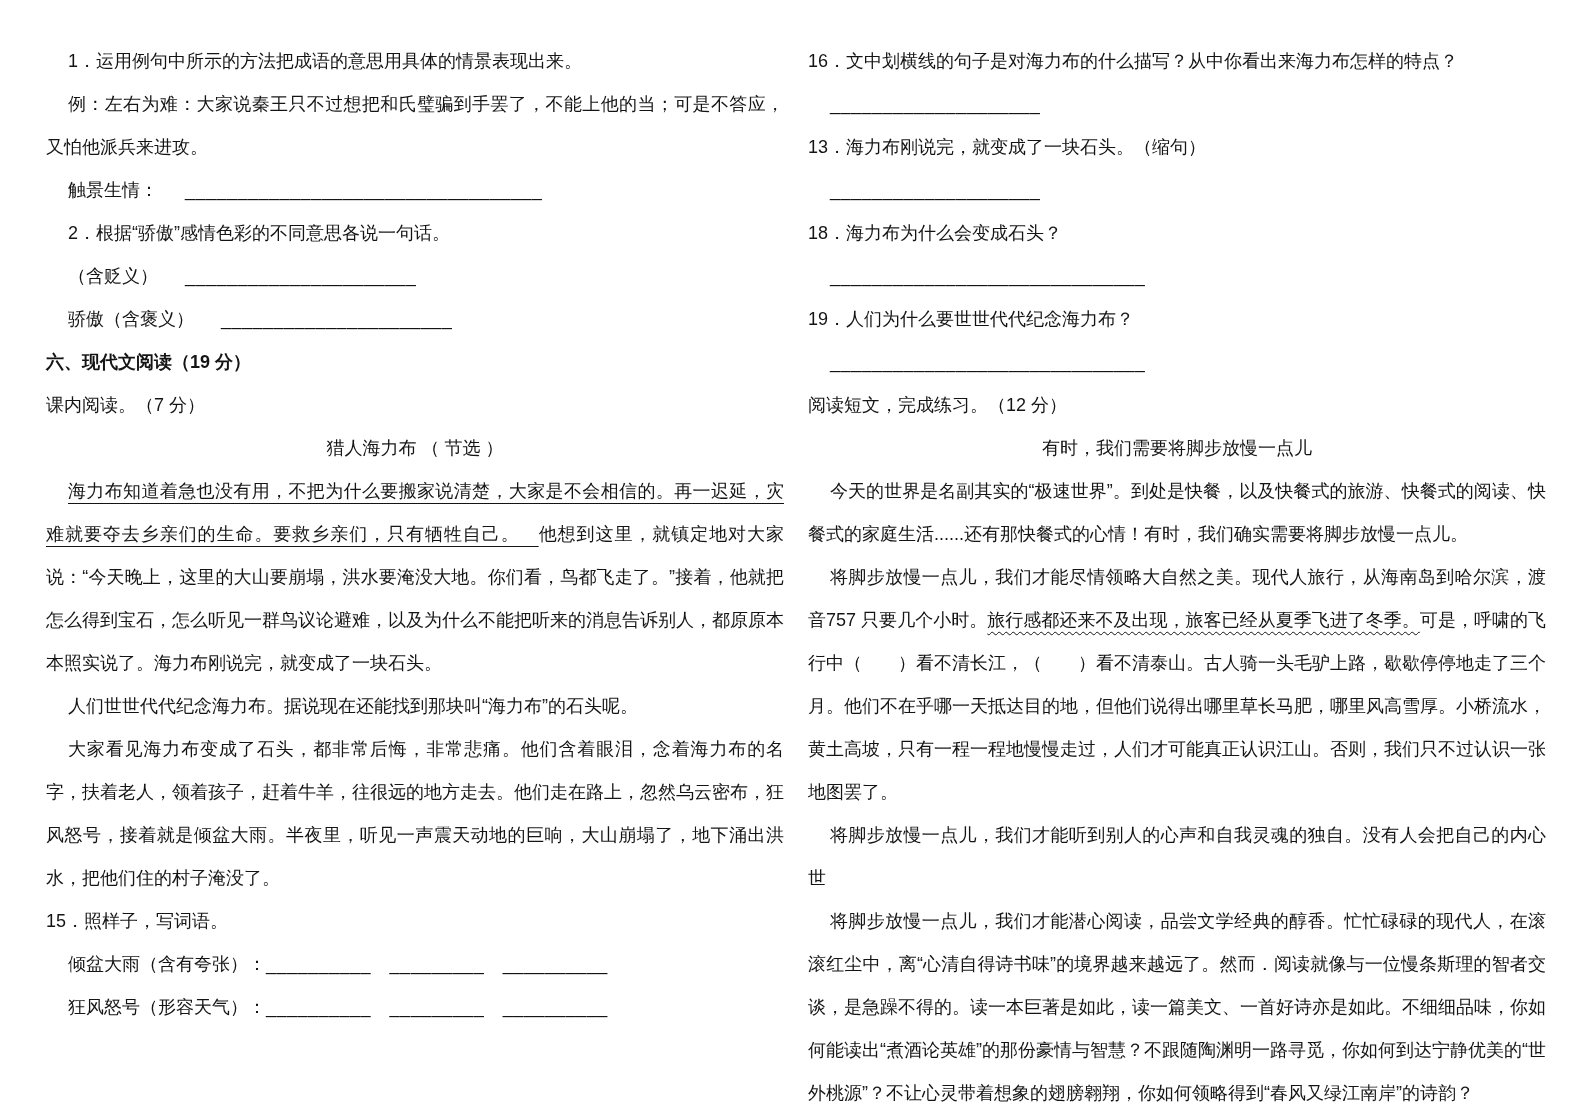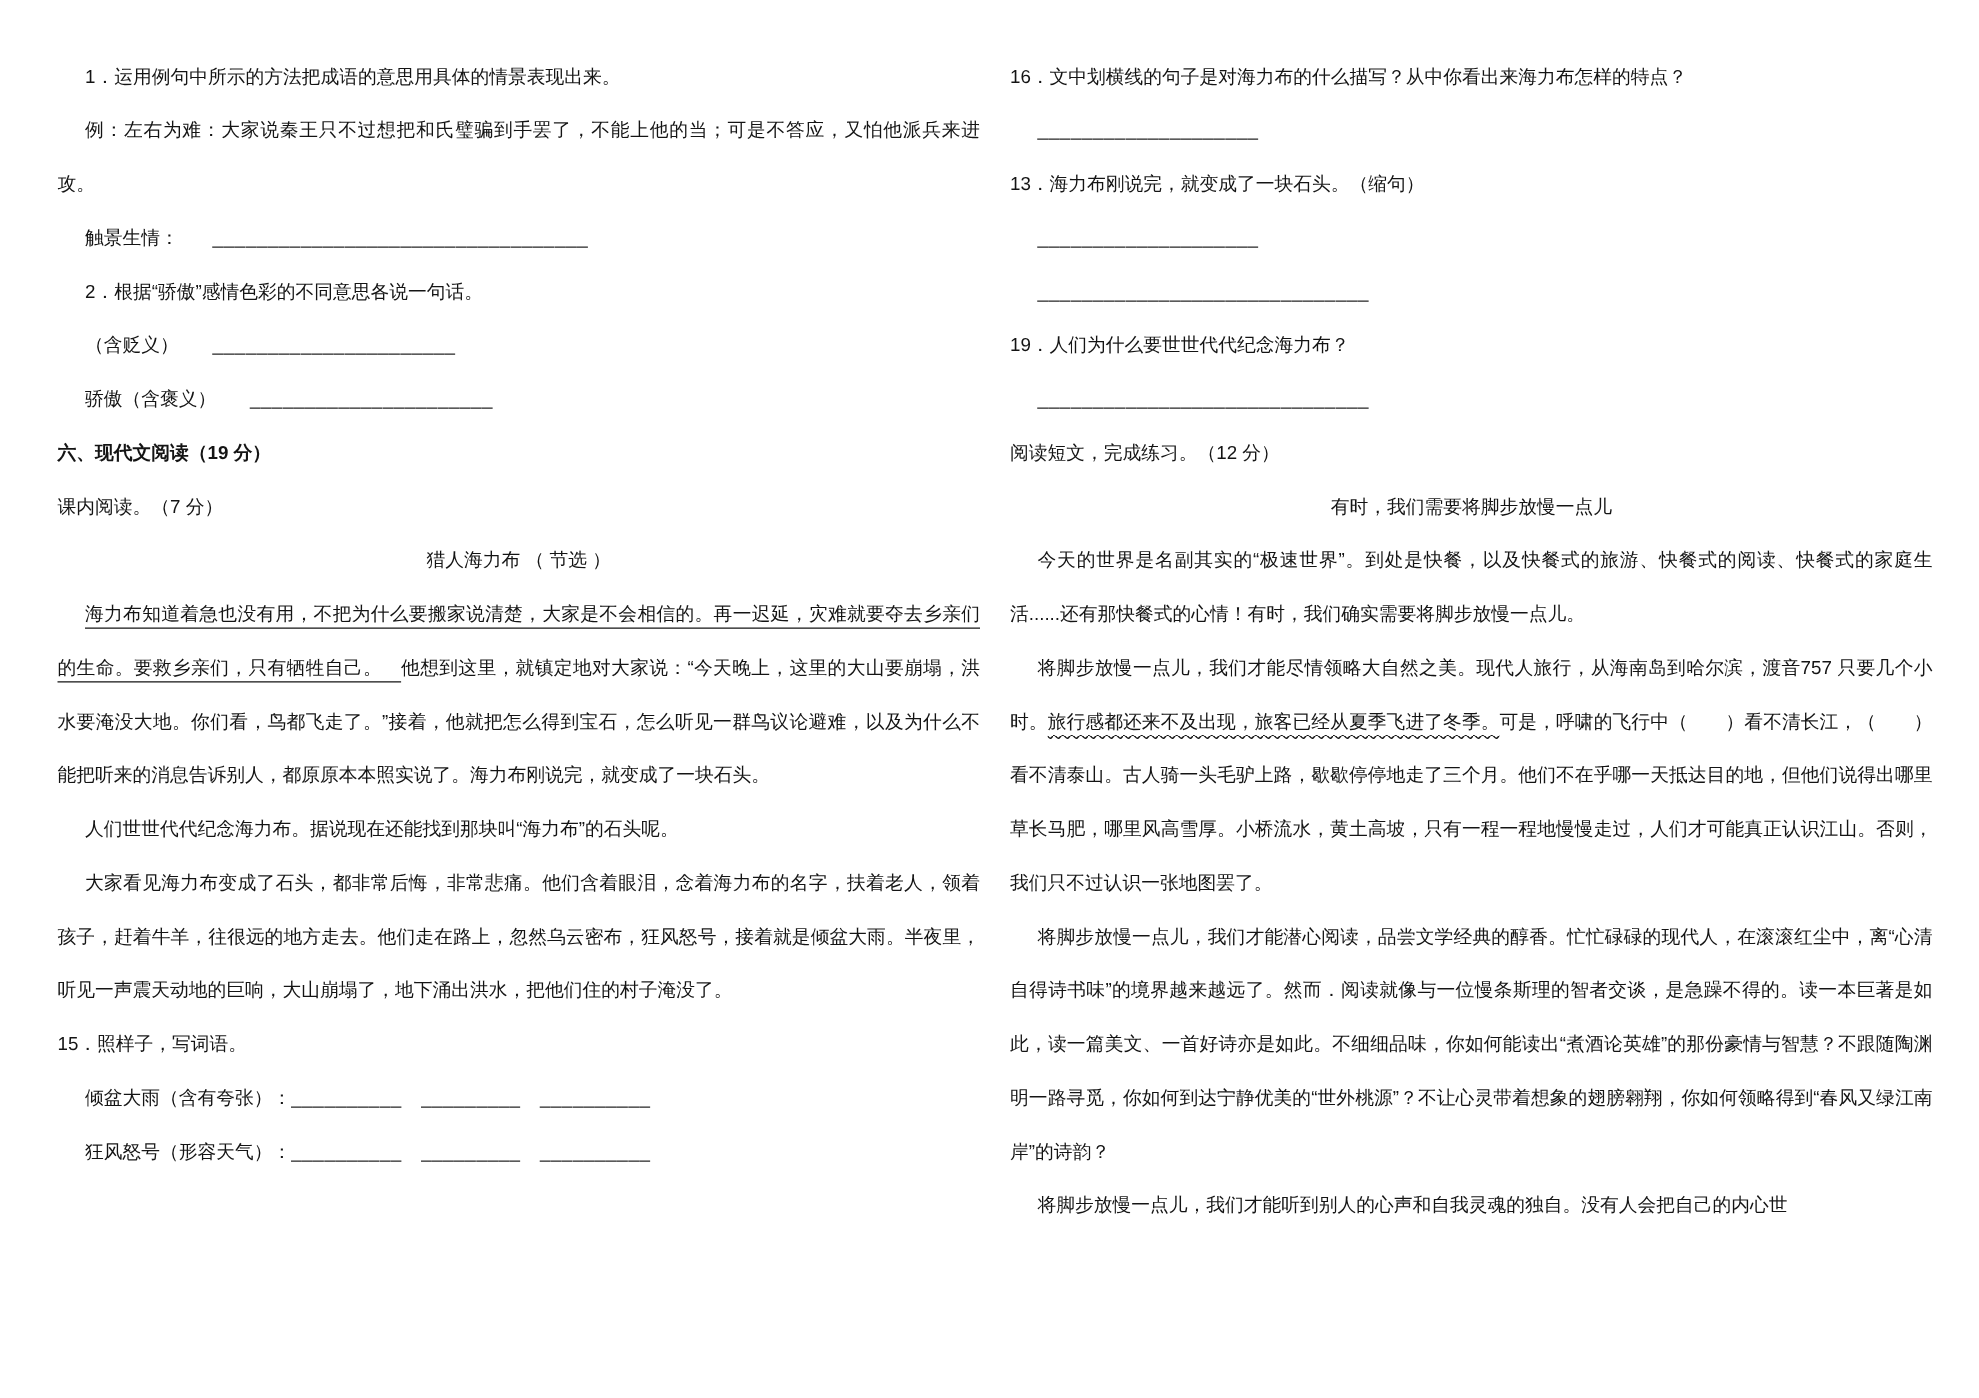--- a/index.html
+++ b/index.html
@@ -18,21 +18,21 @@
     box-sizing: border-box;
     width: 1583px;
     height: 1118px;
     padding: 40px 36px 0 46px;
     display: flex;
     gap: 24px;
     background: #ffffff;
   }
   .col {
     width: 738px;
-    font-size: 15px;
+    font-size: 18px;
     line-height: 43px;
     text-align: justify;
   }
   .col p { margin: 0; }
   .indent { text-indent: 22px; }
   .center { text-align: center; }
   .bold { font-weight: bold; }
   .gap-lg { margin-top: 38px; }
   .gap-md { margin-top: 30px; }
   .u-straight {
@@ -86,28 +86,29 @@
     <p class="indent">
       <span>狂风怒号（形容天气）：</span><span class="blank-gap-wide answer-line">__________　_________　__________</span>
     </p>
   </div>
 
   <div class="col">
     <p>16．文中划横线的句子是对海力布的什么描写？从中你看出来海力布怎样的特点？</p>
     <p class="indent answer-line">____________________</p>
     <p>13．海力布刚说完，就变成了一块石头。（缩句）</p>
     <p class="indent answer-line">____________________</p>
+    <p>18．海力布为什么会变成石头？</p>
     <p class="indent answer-line">______________________________</p>
     <p>19．人们为什么要世世代代纪念海力布？</p>
     <p class="indent answer-line">______________________________</p>
 
     <p class="gap-md">阅读短文，完成练习。（12 分）</p>
     <p class="center">有时，我们需要将脚步放慢一点儿</p>
 
     <p class="indent">今天的世界是名副其实的“极速世界”。到处是快餐，以及快餐式的旅游、快餐式的阅读、快餐式的家庭生活......还有那快餐式的心情！有时，我们确实需要将脚步放慢一点儿。</p>
     <p class="indent">
       <span>将脚步放慢一点儿，我们才能尽情领略大自然之美。现代人旅行，从海南岛到哈尔滨，渡音757 只要几个小时。</span><span class="u-wavy">旅行感都还来不及出现，旅客已经从夏季飞进了冬季。</span><span>可是，呼啸的飞行中（　　）看不清长江，（　　）看不清泰山。古人骑一头毛驴上路，歇歇停停地走了三个月。他们不在乎哪一天抵达目的地，但他们说得出哪里草长马肥，哪里风高雪厚。小桥流水，黄土高坡，只有一程一程地慢慢走过，人们才可能真正认识江山。否则，我们只不过认识一张地图罢了。</span>
     </p>
+    <p class="indent">将脚步放慢一点儿，我们才能听到别人的心声和自我灵魂的独自。没有人会把自己的内心世</p>
     <p class="indent">将脚步放慢一点儿，我们才能潜心阅读，品尝文学经典的醇香。忙忙碌碌的现代人，在滚滚红尘中，离“心清自得诗书味”的境界越来越远了。然而．阅读就像与一位慢条斯理的智者交谈，是急躁不得的。读一本巨著是如此，读一篇美文、一首好诗亦是如此。不细细品味，你如何能读出“煮酒论英雄”的那份豪情与智慧？不跟随陶渊明一路寻觅，你如何到达宁静优美的“世外桃源”？不让心灵带着想象的翅膀翱翔，你如何领略得到“春风又绿江南岸”的诗韵？</p>
-    <p class="indent">将脚步放慢一点儿，我们才能听到别人的心声和自我灵魂的独自。没有人会把自己的内心世</p>
   </div>
 
 </div>
 
 </body></html>

